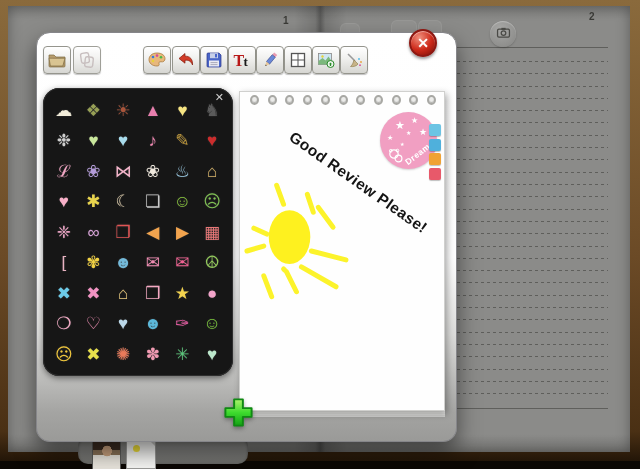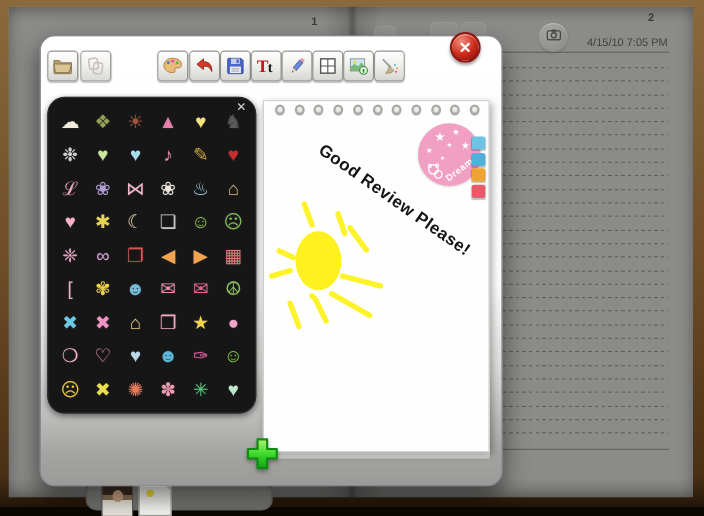--- a/index.html
+++ b/index.html
@@ -139,21 +139,20 @@
   <div class="pagenum" style="left:283px;top:15px;">1</div>
   <div class="pagenum" style="left:589px;top:11px;">2</div>
 
   <div id="camera-button">
     <span><svg viewBox="0 0 20 20">
       <rect x="7.5" y="4.5" width="5" height="2.4" fill="#4a4a46"></rect>
       <rect x="3" y="6" width="14" height="9.5" rx="1.6" fill="none" stroke="#4a4a46" stroke-width="1.5"></rect>
       <circle cx="10" cy="10.7" r="2.7" fill="none" stroke="#4a4a46" stroke-width="1.5"></circle>
     </svg></span>
   </div>
-  <div id="timestamp">4/15/10 7:05 PM</div>
 
   <div id="page-tray">
     <div id="photo-thumbnail"></div>
     <div id="page-thumbnail"></div>
   </div>
 
   <div id="dialog">
     <div id="toolbar">
         <div class="tb-btn" style="left: 6px;">
           <span class="tb-ic">

